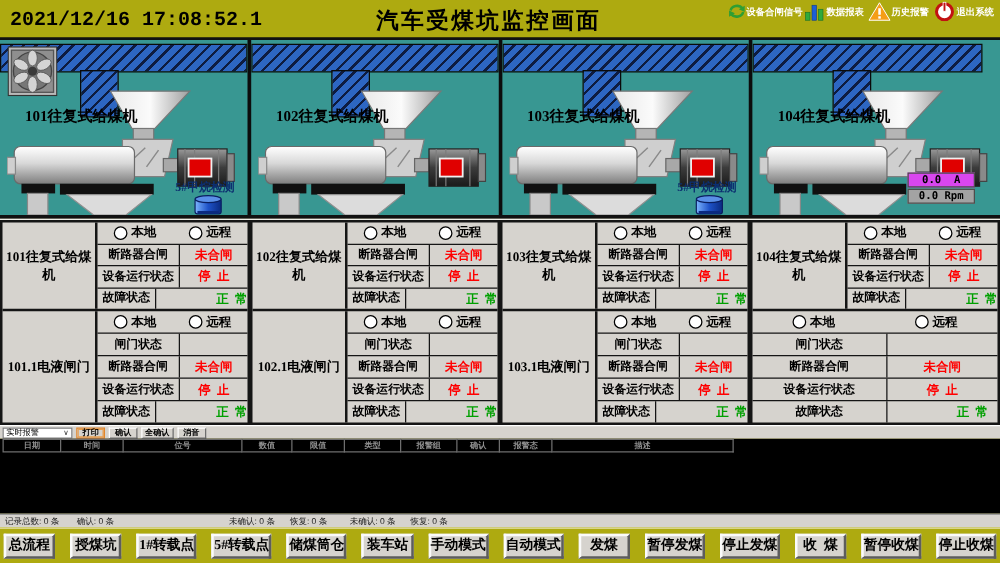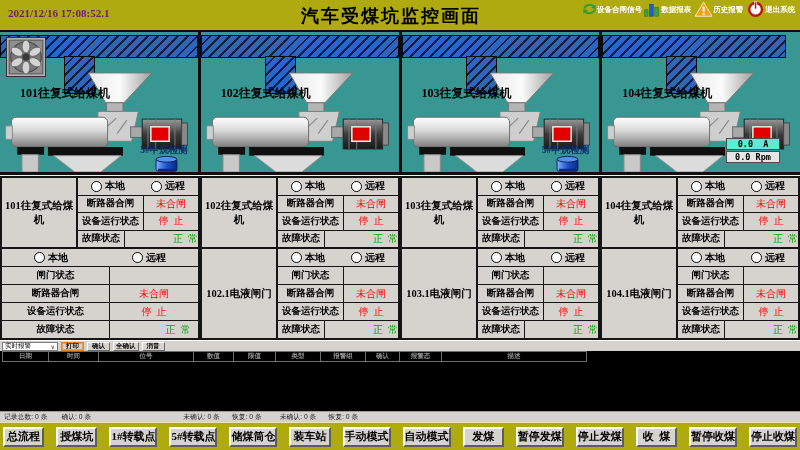--- a/index.html
+++ b/index.html
@@ -1,21 +1,21 @@
 <!DOCTYPE html>
 <html><head>
 <meta charset="utf-8">
 <style>
   html,body{margin:0;padding:0;}
   body{width:800px;height:450px;position:relative;overflow:hidden;background:#aeaa10;
        font-family:"Liberation Serif","DejaVu Serif",serif;}
 
   
   .header{position:absolute;top:0;left:0;width:800px;height:30px;background:#aeaa10;}
-  .ts{position:absolute;left:8px;top:7px;font-size:11px;font-weight:bold;color:#701a75;}
+  .ts{position:absolute;left:8px;top:7px;font-size:16px;font-weight:bold;color:#000000;font-family:Liberation Mono, monospace;}
   .title{position:absolute;left:50%;top:4px;transform:translateX(-55%);
          font-size:18px;font-weight:bold;color:#000;letter-spacing:2px;white-space:nowrap;}
   .tools{position:absolute;right:2px;top:1px;display:flex;}
   .tool{width:52px;display:flex;flex-direction:row;align-items:center;cursor:pointer;}
   .tool.wide{width:60px;}
   .tool svg{height:16px;display:block;}
   .tlabel{font-size:7.5px;color:#fff;font-weight:bold;margin-top:1px;
           font-family:"Liberation Sans",sans-serif;white-space:nowrap;}
 
   
@@ -32,42 +32,42 @@
         border:1px solid #0a0a0a;}
   .fan{position:absolute;left:6px;top:5px;width:40px;height:40px;z-index:3;}
   .mlabel{position:absolute;left:20px;top:53px;font-size:12px;font-weight:bold;color:#000;z-index:2;white-space:nowrap;}
   .machine{position:absolute;left:5px;top:40px;width:184px;height:101px;z-index:1;}
   .methane{position:absolute;right:10px;top:112px;font-size:9.5px;font-weight:bold;color:#0c2f70;z-index:2;white-space:nowrap;}
   .sensor{position:absolute;right:18px;top:123px;width:27px;height:19px;z-index:2;}
   .meters{position:absolute;right:20px;top:106px;width:54px;z-index:2;}
   .meter{height:12px;display:flex;align-items:center;justify-content:center;white-space:pre;
          font-family:"DejaVu Sans Mono",monospace;font-size:8.5px;font-weight:bold;color:#000;
          border:1px solid #4d4d4d;margin-bottom:1px;box-sizing:border-box;}
-  .m-a{background:#5eead4;}
-  .m-rpm{background:#e5e5e5;}
+  .m-a{background:#d946ef;}
+  .m-rpm{background:#a3a3a3;}
 
   
   .controls{position:absolute;top:175px;left:0;width:800px;height:165px;background:#8e8e88;
             display:flex;box-sizing:border-box;border-top:1px solid #efefe8;}
   .ccol{flex:1;display:flex;flex-direction:column;background:#d6d3ce;border:2px solid #151515;box-sizing:border-box;}
   .cblock{display:flex;border-bottom:2px solid #151515;box-sizing:border-box;}
   .cblock.feeder{height:71px;}
   .cblock.valve{flex:1;border-bottom:none;}
   .cname{width:76px;border-right:2px solid #151515;display:flex;align-items:center;justify-content:center;
          font-size:10.5px;font-weight:bold;text-align:center;padding:0 2px;box-sizing:border-box;}
   .crows{flex:1;display:flex;flex-direction:column;}
   .crow{flex:1;display:flex;border-bottom:1px solid #151515;box-sizing:border-box;justify-content:flex-end;}
   .crow:last-child{border-bottom:none;gap:48px;}
   .radiorow{align-items:center;justify-content:space-around;}
   .rgroup{display:flex;align-items:center;gap:3px;cursor:pointer;}
   .rcirc{width:11px;height:11px;border-radius:50%;background:#fff;border:1.5px solid #000;box-sizing:border-box;}
   .rlabel{font-size:10px;font-weight:bold;}
   .kv .klabel{width:55%;display:flex;align-items:center;justify-content:center;
               font-size:9.5px;font-weight:bold;border-right:1px solid #151515;box-sizing:border-box;text-align:center;}
-  .kv .kval{flex:1;display:flex;align-items:center;justify-content:center;font-size:10px;font-weight:normal;white-space:pre;}
+  .kv .kval{flex:1;display:flex;align-items:center;justify-content:center;font-size:10px;font-weight:bold;white-space:pre;}
   .kval.red{color:#ff0000;}
   .kval.green{color:#00a000;}
 
   
   .alarmbar{position:absolute;top:340px;left:0;width:800px;height:11px;background:#d6d3ce;
             border-top:1px solid #fff;display:flex;align-items:center;gap:3px;padding-left:2px;box-sizing:border-box;}
   .sel{width:56px;height:9px;background:#fff;border:1px solid #7d7d7d;display:flex;align-items:center;
        justify-content:space-between;padding:0 2px;box-sizing:border-box;cursor:pointer;}
   .sel .stext{font-size:6.5px;font-family:"Liberation Sans",sans-serif;}
   .sel .caret{font-size:6px;color:#333;}
@@ -276,20 +276,21 @@
             <span class="klabel">设备运行状态</span>
             <span class="kval red">停  止</span>
           </div>
           <div class="crow kv">
             <span class="klabel">故障状态</span>
             <span class="kval green">正  常</span>
           </div>
         </div>
       </div>
       <div class="cblock valve">
+        <div class="cname">101.1电液闸门</div>
         <div class="crows">
           <div class="crow radiorow">
             <span class="rgroup">
               <span class="rcirc"></span>
               <span class="rlabel">本地</span>
             </span>
             <span class="rgroup">
               <span class="rcirc"></span>
               <span class="rlabel">远程</span>
             </span>
@@ -455,21 +456,20 @@
             <span class="klabel">设备运行状态</span>
             <span class="kval red">停  止</span>
           </div>
           <div class="crow kv">
             <span class="klabel">故障状态</span>
             <span class="kval green">正  常</span>
           </div>
         </div>
       </div>
       <div class="cblock valve">
-        <div class="cname">104.1电液闸门</div>
         <div class="crows">
           <div class="crow radiorow">
             <span class="rgroup">
               <span class="rcirc"></span>
               <span class="rlabel">本地</span>
             </span>
             <span class="rgroup">
               <span class="rcirc"></span>
               <span class="rlabel">远程</span>
             </span>

